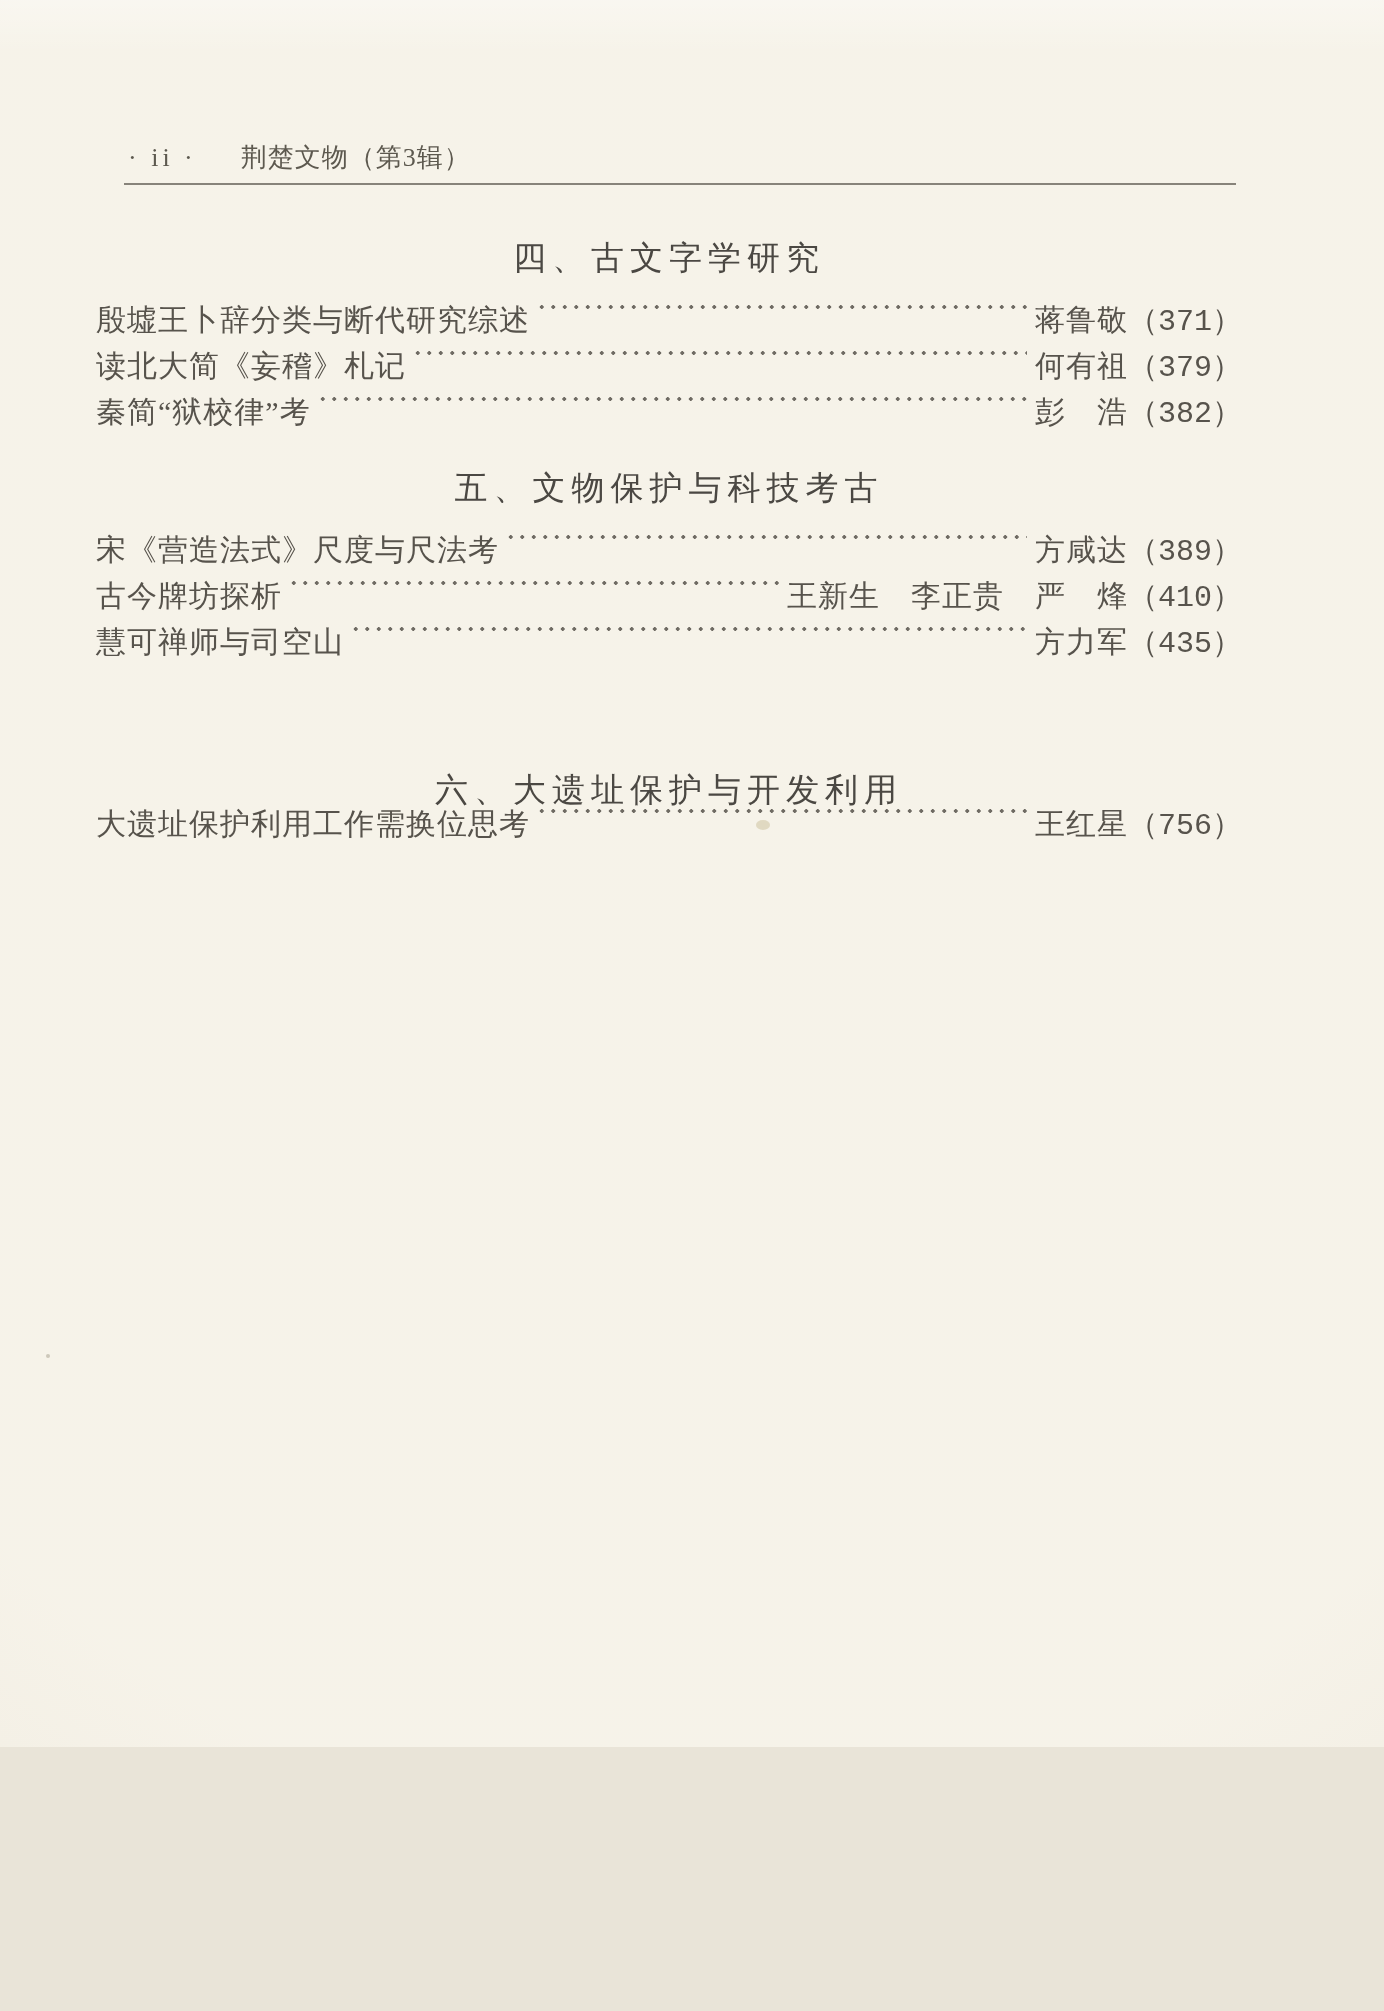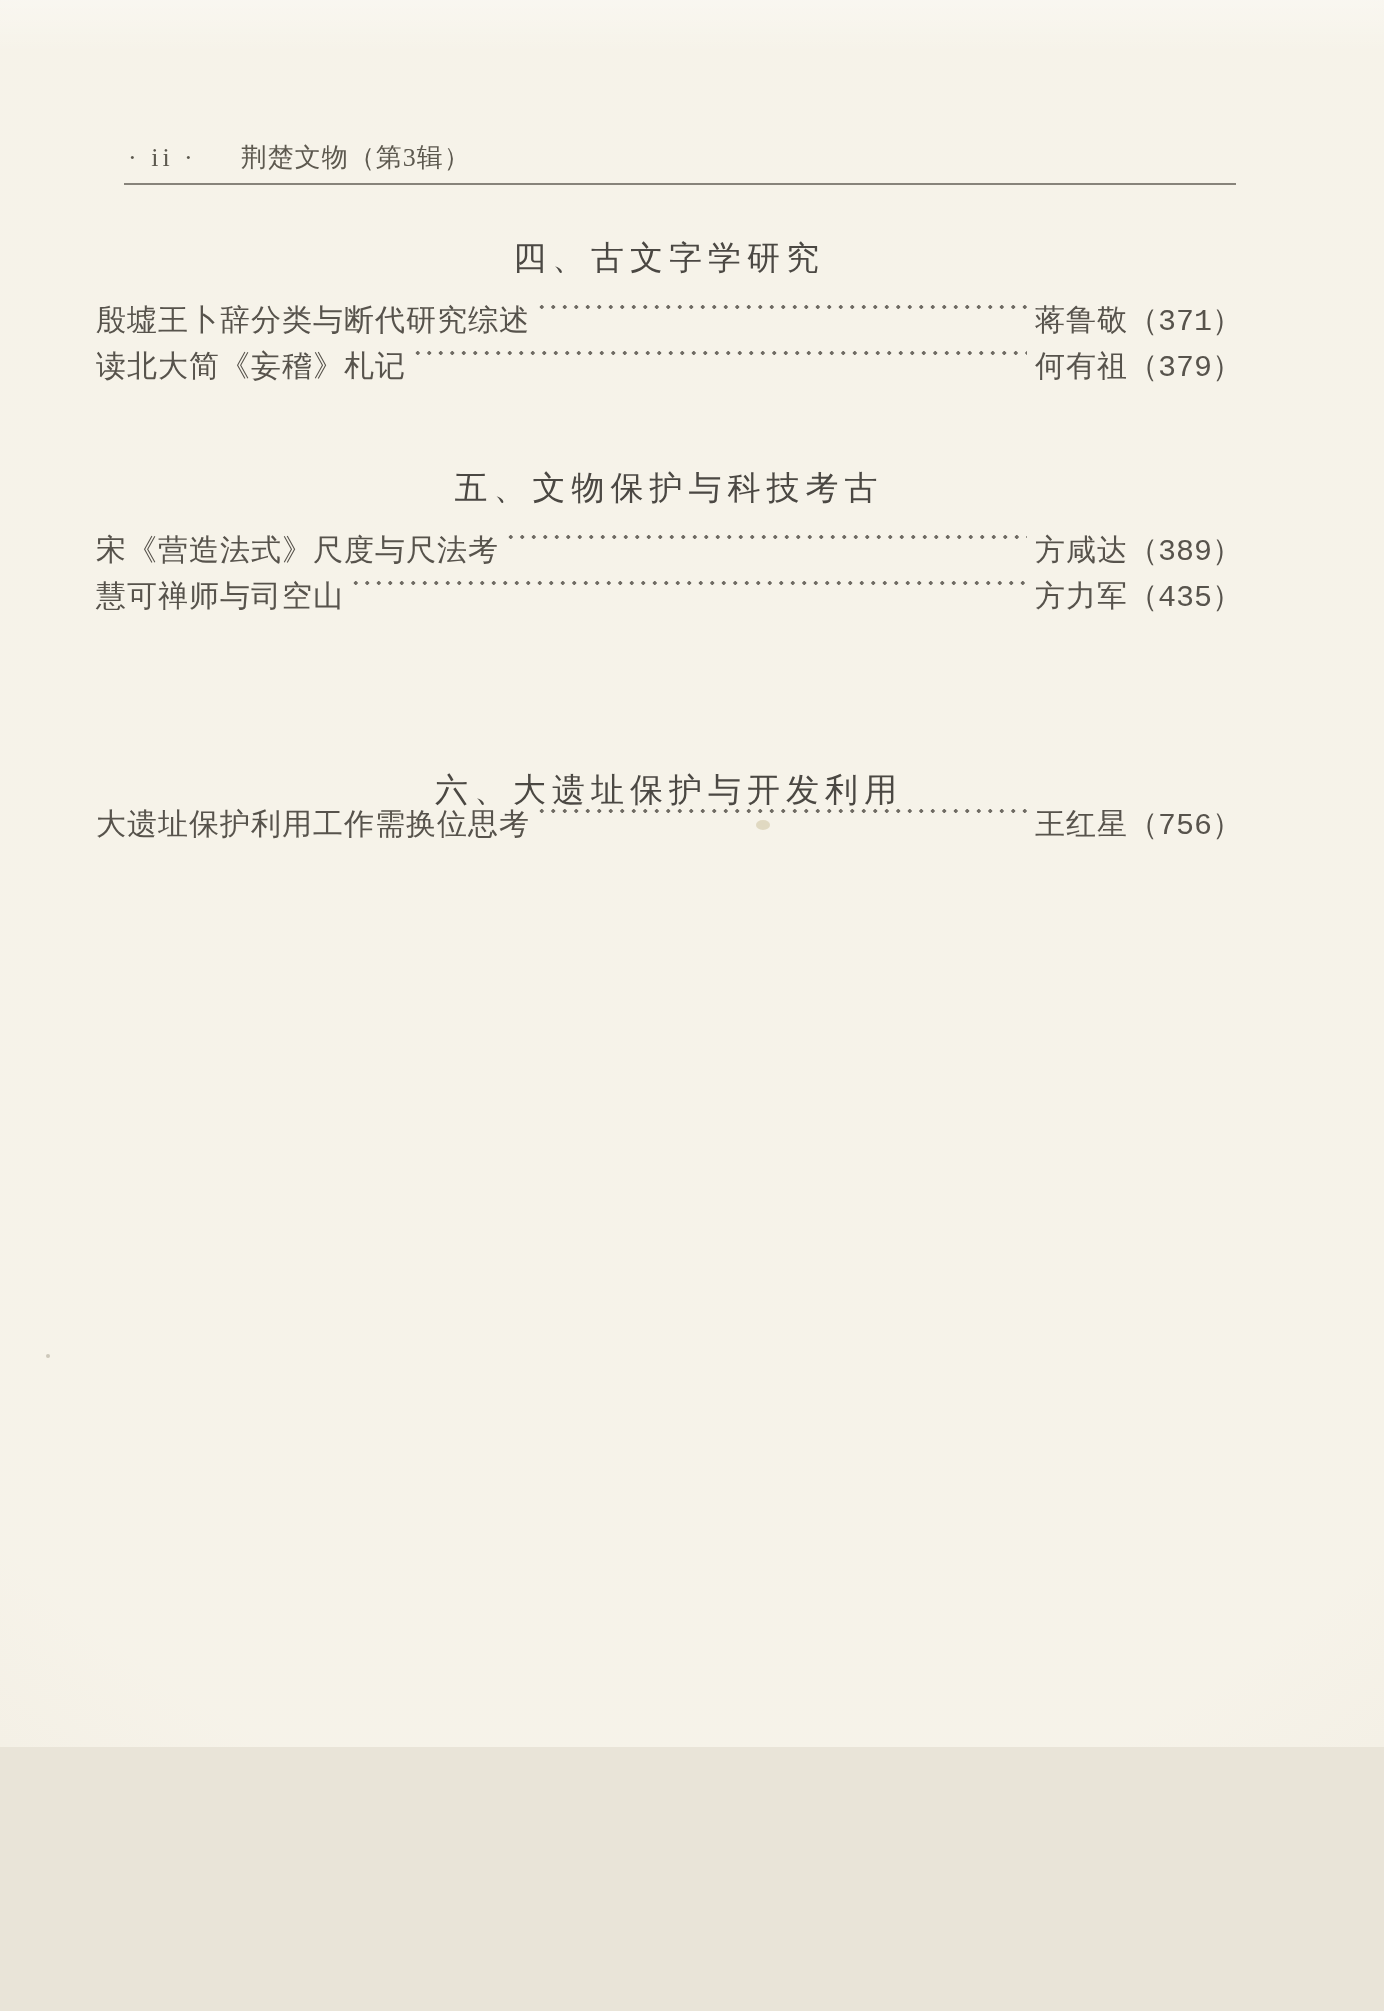--- a/index.html
+++ b/index.html
@@ -118,29 +118,41 @@
         <span class="dot-leader"></span>
         <span class="entry-authors">蒋鲁敬</span>
         <span class="entry-page">（371）</span>
       </div>
       <div class="toc-row">
         <span class="entry-title">读北大简《妄稽》札记</span>
         <span class="dot-leader"></span>
         <span class="entry-authors">何有祖</span>
         <span class="entry-page">（379）</span>
       </div>
+      <div class="toc-row">
+        <span class="entry-title">秦简“狱校律”考</span>
+        <span class="dot-leader"></span>
+        <span class="entry-authors">彭　浩</span>
+        <span class="entry-page">（382）</span>
+      </div>
     </div>
 
     <div class="section-heading" style="top:466px">五、文物保护与科技考古</div>
     <div class="rows" style="top:530px">
       <div class="toc-row">
         <span class="entry-title">宋《营造法式》尺度与尺法考</span>
         <span class="dot-leader"></span>
         <span class="entry-authors">方咸达</span>
         <span class="entry-page">（389）</span>
+      </div>
+      <div class="toc-row">
+        <span class="entry-title">古今牌坊探析</span>
+        <span class="dot-leader"></span>
+        <span class="entry-authors">王新生　李正贵　严　烽</span>
+        <span class="entry-page">（410）</span>
       </div>
       <div class="toc-row">
         <span class="entry-title">慧可禅师与司空山</span>
         <span class="dot-leader"></span>
         <span class="entry-authors">方力军</span>
         <span class="entry-page">（435）</span>
       </div>
     </div>
 
     <div class="section-heading" style="top:768px">六、大遗址保护与开发利用</div>

